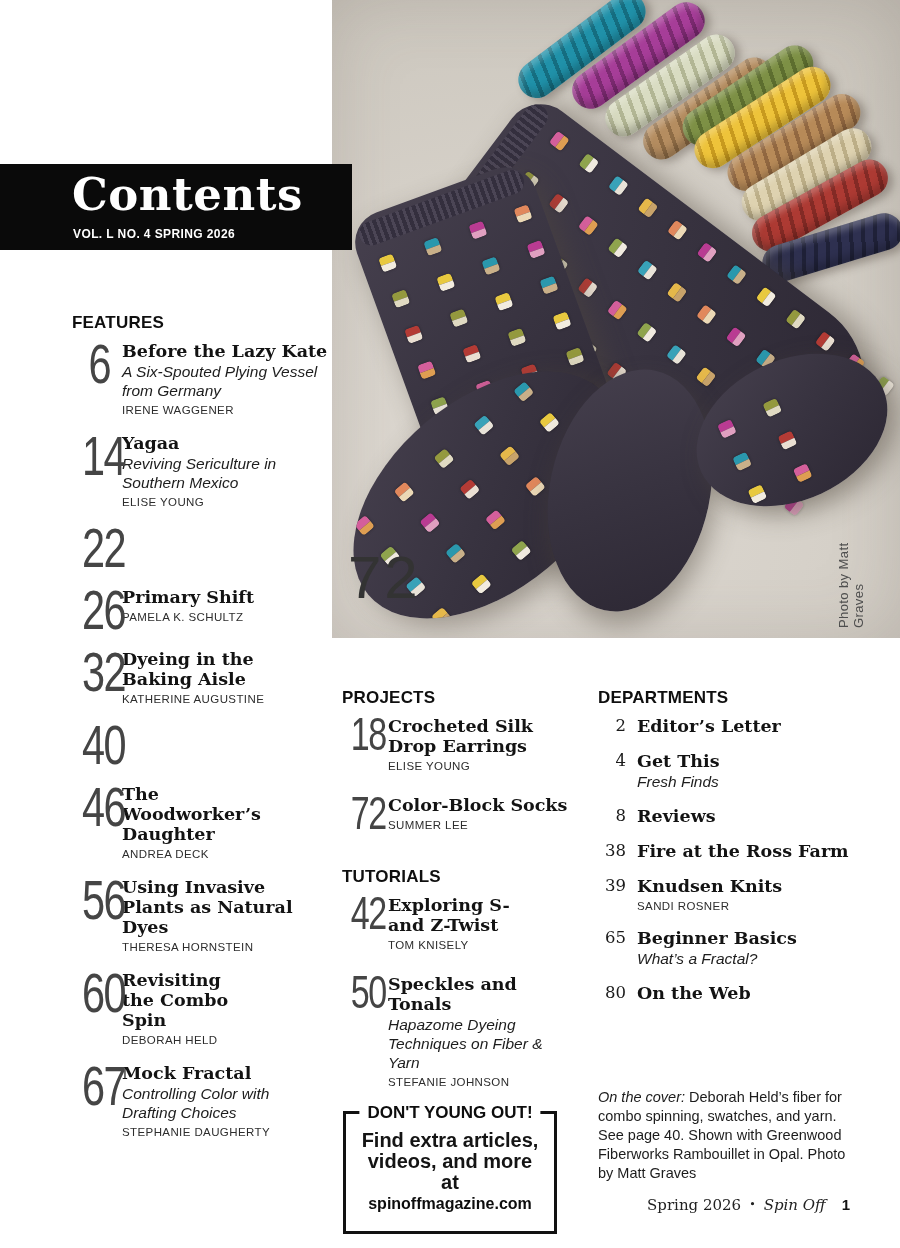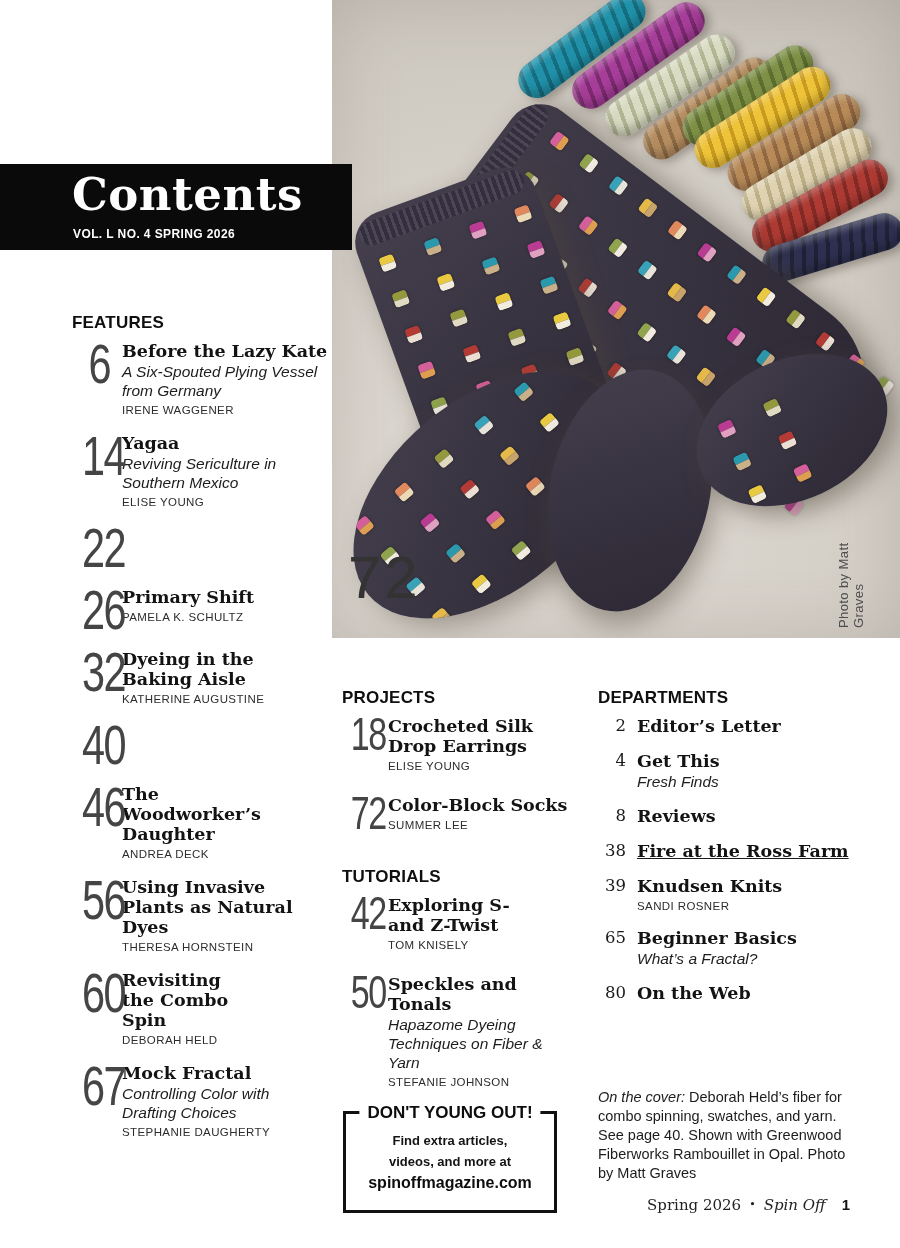--- a/index.html
+++ b/index.html
@@ -92,21 +92,21 @@
 
   
   .callout {
     margin-top:12px; margin-left:1px; width:184px; border:3px solid #111;
     position:relative; padding:16px 12px 16px; text-align:center;
   }
   .callout-title {
     position:absolute; top:-11px; left:50%; transform:translateX(-50%);
     background:#fff; padding:0 8px; font-size:17px; font-weight:700; white-space:nowrap; color:#0d0d0d;
   }
-  .callout-line { font-size:13px; font-weight:700; line-height:21px; color:#141414; }
+  .callout-line { font-size:20px; font-weight:700; line-height:21px; color:#141414; }
   .callout-url  { font-size:16px;  font-weight:700; line-height:22px; color:#0d0d0d; }
 
   
   .cover-note {
     position:absolute; left:598px; top:1088px; width:258px;
     font-size:14.5px; line-height:19px; color:#1c1c1c; z-index:2;
   }
   .cover-note .lead { font-style:italic; }
   .footer {
     position:absolute; right:50px; top:1196px; z-index:2;
@@ -752,21 +752,21 @@
   <div class="dept-entry">
     <div class="dept-num">8</div>
     <div class="entry-body" style="margin-left:11px;">
       <div class="entry-title">Reviews</div>
     </div>
   </div>
 
 
   <div class="dept-entry">
     <div class="dept-num">38</div>
-    <div class="entry-body" style="margin-left:11px;text-decoration:underline;">
+    <div class="entry-body" style="margin-left:11px;">
       <div class="entry-title">Fire at the Ross Farm</div>
     </div>
   </div>
 
   <div class="dept-entry">
     <div class="dept-num">39</div>
     <div class="entry-body" style="margin-left:11px;">
       <div class="entry-title">Knudsen Knits</div>
       <div class="entry-author">SANDI ROSNER</div>
     </div>

